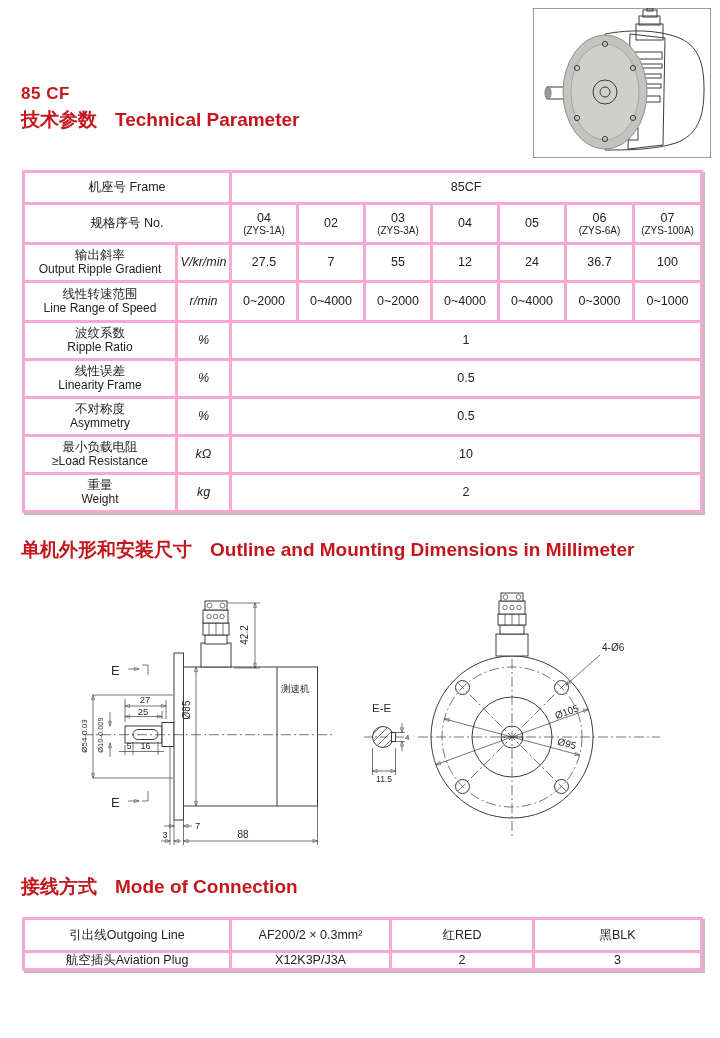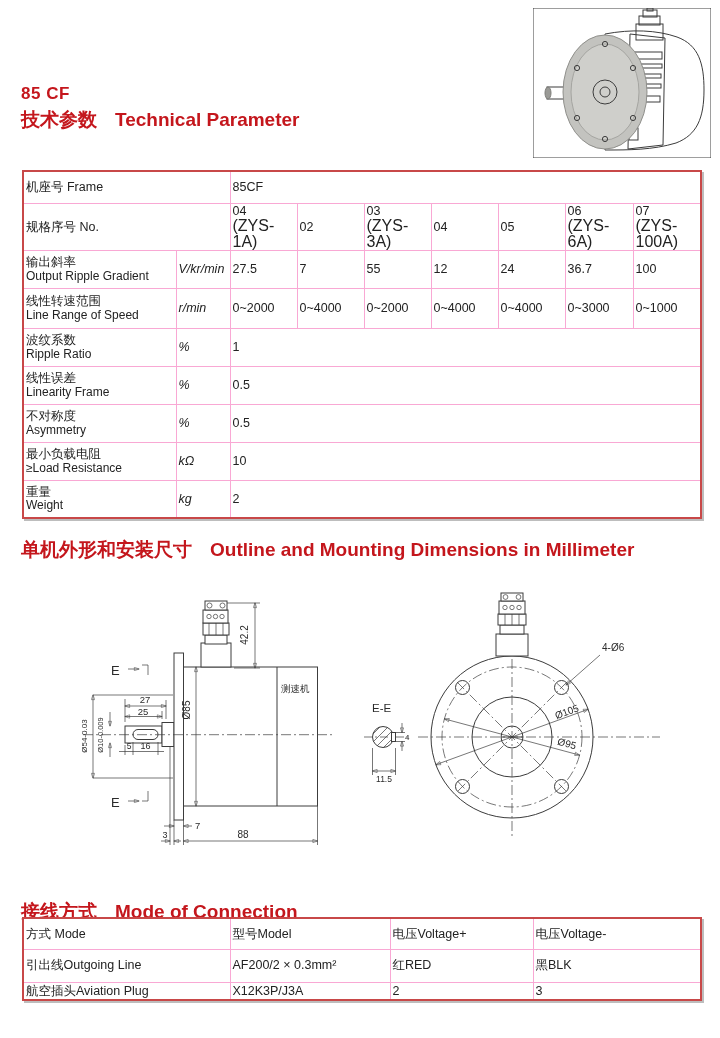--- a/index.html
+++ b/index.html
@@ -4,25 +4,25 @@
 <style>
   html,body{margin:0;padding:0;background:#fff;}
   #canvas{position:relative;width:720px;height:1038px;background:#ffffff;
           font-family:"Liberation Sans","DejaVu Sans",sans-serif;color:#222;overflow:hidden;}
   .red{color:#c4161c;}
   .model-title{position:absolute;left:21px;top:84px;font-size:17px;font-weight:bold;letter-spacing:.5px;text-align:right;}
   .sec-head{position:absolute;left:21px;font-size:19px;font-weight:bold;white-space:nowrap;}
   .sec-head .zh{margin-right:18px;}
   table{border-collapse:collapse;table-layout:fixed;background:#fff;}
   .dtable{position:absolute;left:22px;width:678px;box-shadow:2px 2px 0 #bdbdbd;}
-  .dtable td{border:1px solid #f9a8d4;text-align:left;vertical-align:middle;padding:0 2px;
+  .dtable td{border:3px solid #f9a8d4;text-align:center;vertical-align:middle;padding:0 2px;
              font-size:12.5px;line-height:1.15;overflow:hidden;}
   .dtable{border:2px solid #c84848;}
   .lab .zh{font-size:12.5px;} .lab .en{font-size:12px;}
-  .spec .no{font-size:12.5px;} .spec .sub{font-size:16px;line-height:1.0;}
+  .spec .no{font-size:12.5px;} .spec .sub{font-size:10px;line-height:1.0;}
   .unit{font-size:12px;font-style:italic;}
   .val{font-size:12.5px;}
   svg text{fill:#2b2b2b;font-family:"Liberation Sans","DejaVu Sans",sans-serif;}
   .drw{position:absolute;}
   .drw line,.drw path,.drw rect,.drw circle,.drw polyline{stroke:#3c3c3c;stroke-width:1;fill:none;}
   .drw .thin{stroke-width:0.7;}
   .drw .white{fill:#ffffff;}
   .drw text{stroke:none;}
 </style>
 </head>
@@ -343,38 +343,32 @@
       <line class="thin" x1="12.5" y1="186" x2="35.5" y2="186" marker-start="url(#m2)" marker-end="url(#m2)"></line>
       <text font-size="8.5" text-anchor="middle" x="24" y="197">11.5</text>
       <line class="thin" x1="35.5" y1="147.5" x2="45" y2="147.5"></line>
         <line class="thin" x1="35.5" y1="156.5" x2="45" y2="156.5"></line>
       <line class="thin" x1="42" y1="138" x2="42" y2="147.5" marker-end="url(#m2)"></line>
       <line class="thin" x1="42" y1="166" x2="42" y2="156.5" marker-end="url(#m2)"></line>
       <text font-size="8" x="45" y="155">4</text>
     </g>
   </svg>
 
-  <div class="sec-head red" style="top:874px;margin-top:25px;">
+  <div class="sec-head red" style="top:874px;">
     <span class="zh">接线方式</span><span>Mode of Connection</span>
   </div>
 
   <table class="dtable" style="top:917px;">
     <colgroup>
         <col style="width:207px">
         <col style="width:160px">
         <col style="width:143px">
         <col style="width:168px">
       </colgroup>
     <tbody>
-        <tr style="height:31px">
-      <td>方式 Mode</td>
-      <td>型号Model</td>
-      <td>电压Voltage+</td>
-      <td>电压Voltage-</td>
-    </tr>
     <tr style="height:33px">
       <td>引出线Outgoing Line</td>
       <td>AF200/2 × 0.3mm²</td>
       <td>红RED</td>
       <td>黑BLK</td>
     </tr>
     <tr style="height:18px">
       <td>航空插头Aviation Plug</td>
       <td>X12K3P/J3A</td>
       <td>2</td>

